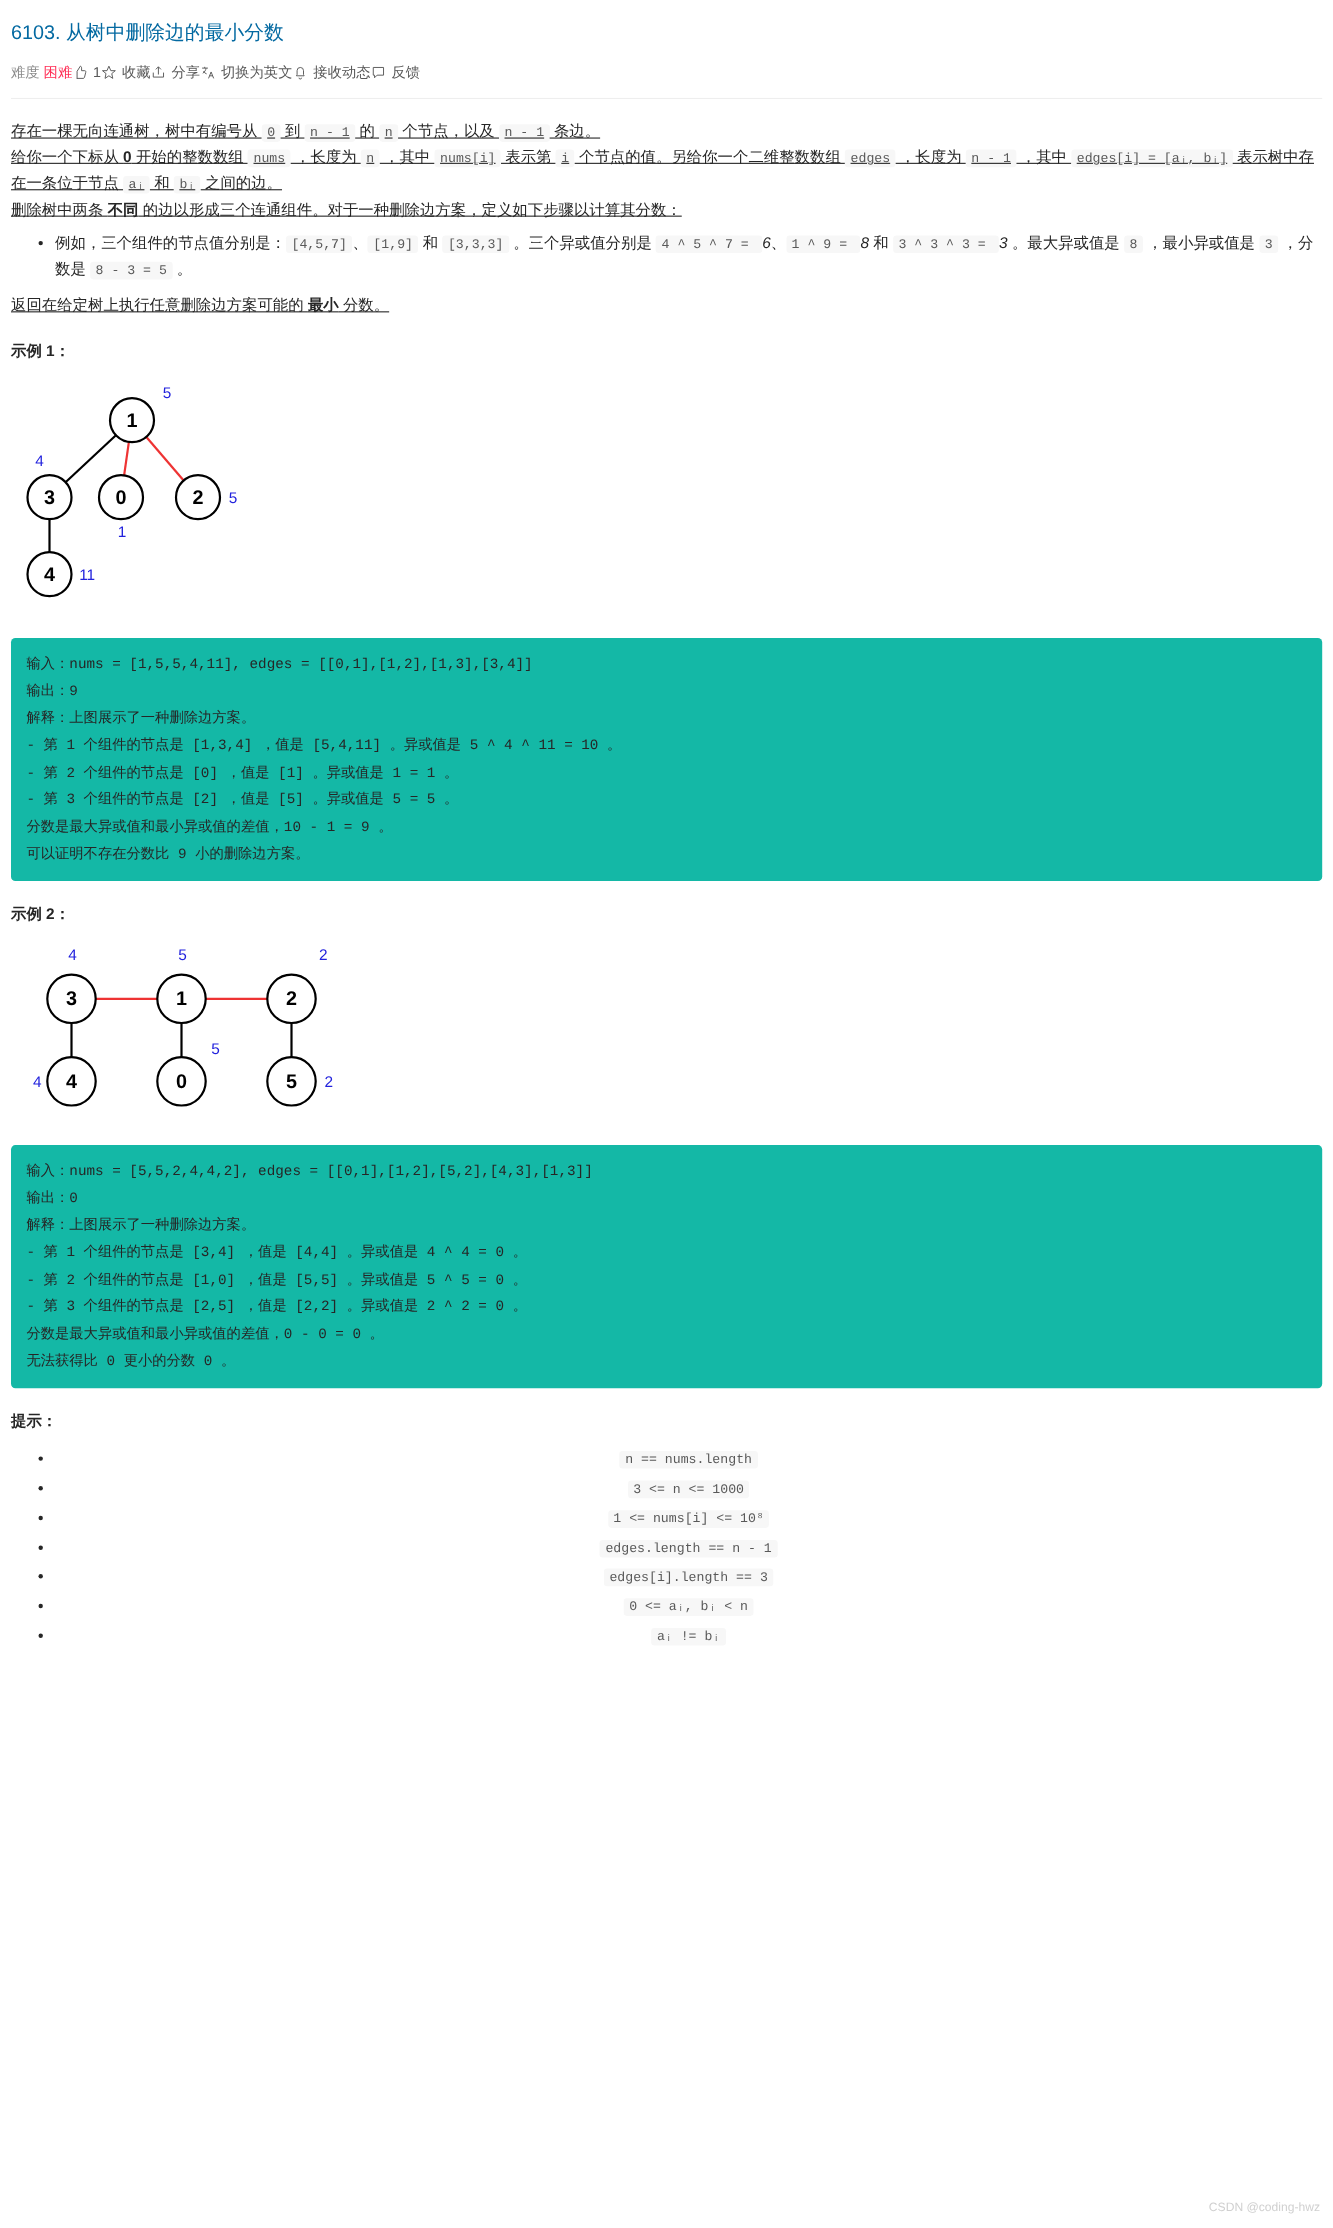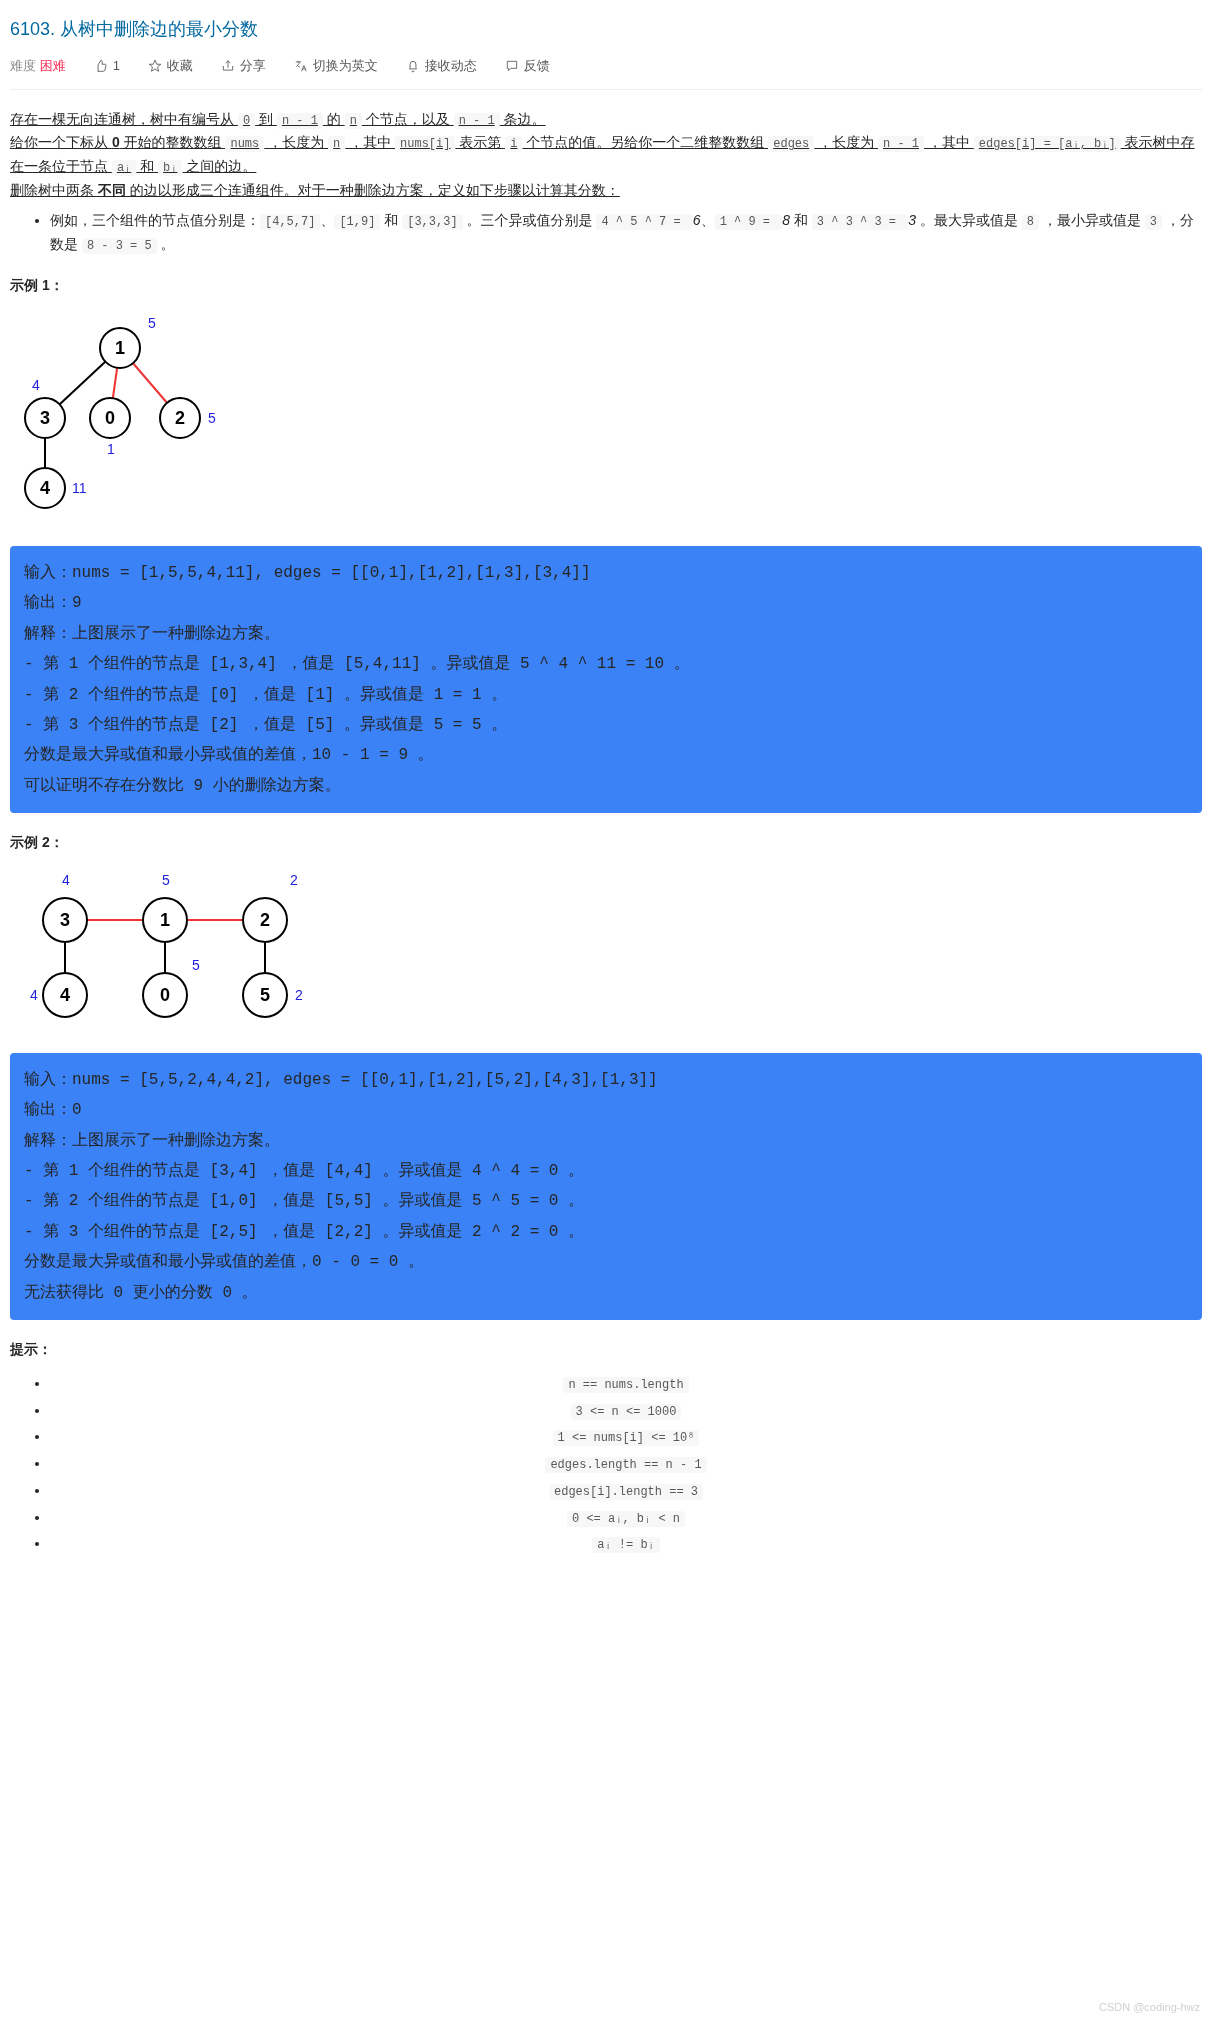--- a/index.html
+++ b/index.html
@@ -7,44 +7,44 @@
     font-family: -apple-system, BlinkMacSystemFont, "Segoe UI", "PingFang SC", "Microsoft YaHei", sans-serif;
     margin: 0;
     padding: 10px;
     color: #262626;
     font-size: 14px;
     line-height: 1.7;
     width: 1212px;
   }
   .title { font-size: 18px; font-weight: 500; margin: 4px 0 10px 0; color: #0369a1; }
   .toolbar {
-    display: flex; align-items: center; gap: 28px;
+    display: flex; align-items: center; 
     font-size: 13px; color: #595959;
     padding-bottom: 12px; border-bottom: 1px solid #eee; margin-bottom: 18px;
   }
   .toolbar .difficulty-label { color: #8c8c8c; }
   .toolbar .difficulty-val { color: #ff2d55; }
   .toolbar .tb { display: inline-flex; align-items: center; gap: 5px; cursor: pointer; }
   .toolbar svg { width: 14px; height: 14px; stroke: #595959; fill: none; stroke-width: 1.5; }
   .content p { margin: 0 0; text-decoration: underline; }
   .content code, .codebox code, li code {
     font-family: SFMono-Regular, Consolas, "Courier New", monospace;
     background: #f7f7f7; color: #595959;
     padding: 1px 5px; border-radius: 3px; font-size: 12px;
   }
   .content ol { margin: 6px 0 8px 0; padding-left: 40px; }
   .content ul { margin: 6px 0 10px 0; padding-left: 40px; }
   .content li { margin: 2px 0; }
   strong { font-weight: 700; }
   em.val { font-style: italic; }
   .ex-title { font-weight: 700; margin: 18px 0 10px 0; }
   .codebox {
-    background: #3b82f6; border-radius: 4px; padding: 12px 14px;
+    background: #14b8a6; border-radius: 4px; padding: 12px 14px;
     font-family: SFMono-Regular, Consolas, "Courier New", monospace;
-    font-size: 16px; white-space: pre-wrap; color: #262626; line-height: 1.9;
+    font-size: 13px; white-space: pre-wrap; color: #262626; line-height: 1.9;
     margin: 10px 0;
   }
   .constraints ul { list-style: disc; padding-left: 40px; text-align: center; }
   .constraints li { margin: 3px 0; }
   .watermark { position: fixed; right: 12px; bottom: 8px; color: #d0d0d0; font-size: 11px; }
   .diagram { margin: 8px 0; }
 </style>
 </head>
 <body>
 
@@ -101,20 +101,23 @@
     <span>给你一个下标从 </span><strong>0</strong><span> 开始的整数数组 </span><code>nums</code><span> ，长度为 </span><code>n</code><span> ，其中 </span><code>nums[i]</code><span> 表示第 </span><code>i</code><span> 个节点的值。另给你一个二维整数数组 </span><code>edges</code><span> ，长度为 </span><code>n - 1</code><span> ，其中 </span><code>edges[i] = [aᵢ, bᵢ]</code><span> 表示树中存在一条位于节点 </span><code>aᵢ</code><span> 和 </span><code>bᵢ</code><span> 之间的边。</span>
   </p>
   <p>
     <span>删除树中两条 </span><strong>不同</strong><span> 的边以形成三个连通组件。对于一种删除边方案，定义如下步骤以计算其分数：</span>
   </p>
   <ul>
     <li>
       <span>例如，三个组件的节点值分别是：</span><code>[4,5,7]</code><span>、</span><code>[1,9]</code><span> 和 </span><code>[3,3,3]</code><span> 。三个异或值分别是 </span><code>4 ^ 5 ^ 7 = </code><em class="val">6</em><span>、</span><code>1 ^ 9 = </code><em class="val">8</em><span> 和 </span><code>3 ^ 3 ^ 3 = </code><em class="val">3</em><span> 。最大异或值是 </span><code>8</code><span> ，最小异或值是 </span><code>3</code><span> ，分数是 </span><code>8 - 3 = 5</code><span> 。</span>
     </li>
   </ul>
+  <p>
+    <span>返回在给定树上执行任意删除边方案可能的 </span><strong>最小</strong><span> 分数。</span>
+  </p>
 
   <div class="ex-title">示例 1：</div>
 
   <div class="diagram">
     <svg width="220" height="220" viewBox="0 0 220 220">
       <line x1="110" y1="40" x2="35" y2="110" stroke="#000" stroke-width="2"></line>
       <line x1="110" y1="40" x2="100" y2="110" stroke="#e33" stroke-width="2"></line>
       <line x1="110" y1="40" x2="170" y2="110" stroke="#e33" stroke-width="2"></line>
       <line x1="35" y1="110" x2="35" y2="180" stroke="#000" stroke-width="2"></line>
       <circle cx="110" cy="40" r="20" fill="#fff" stroke="#000" stroke-width="2"></circle>

